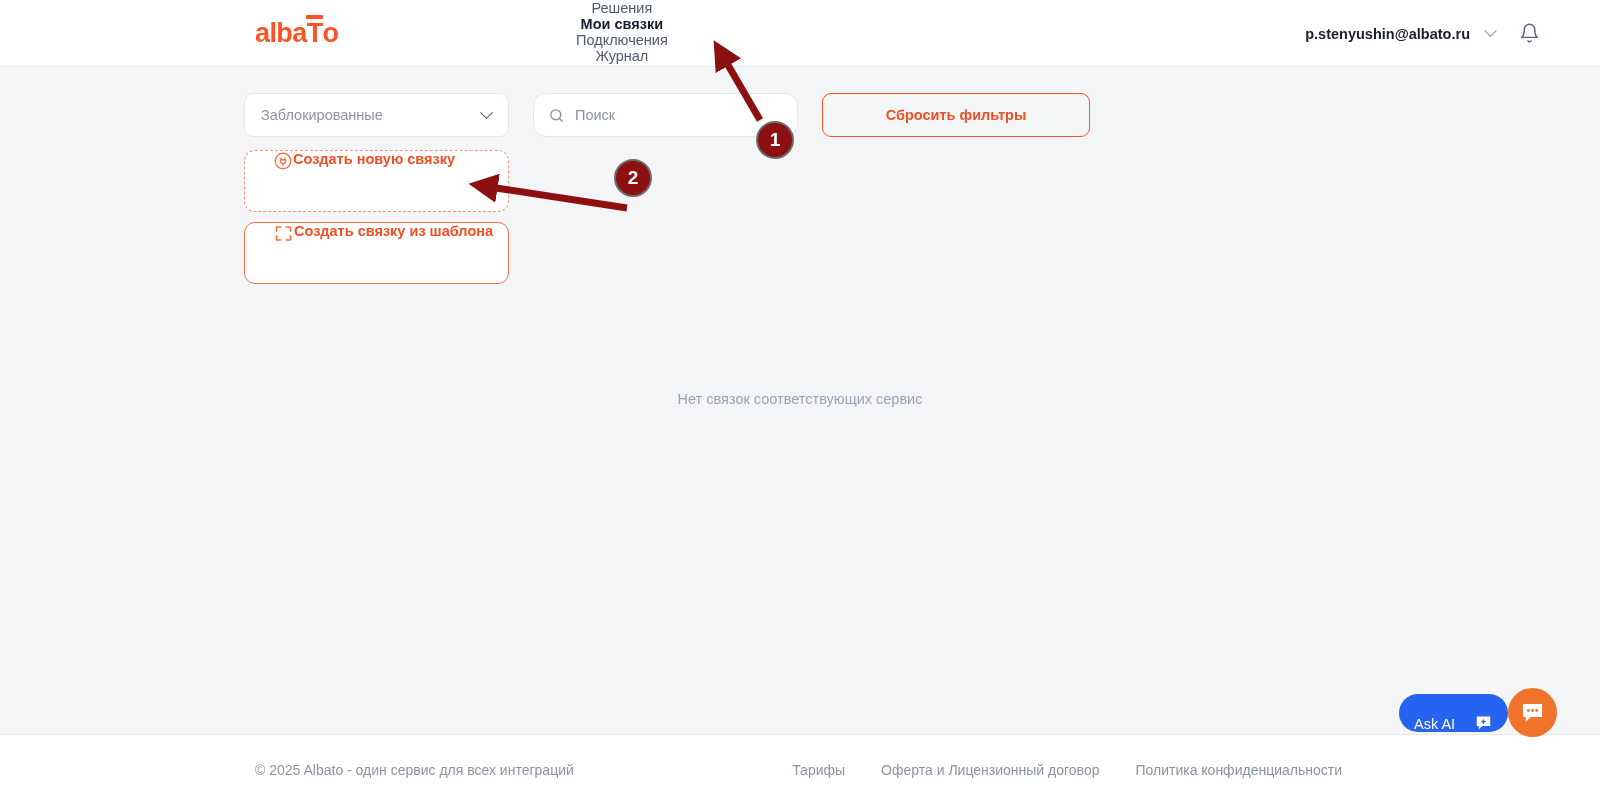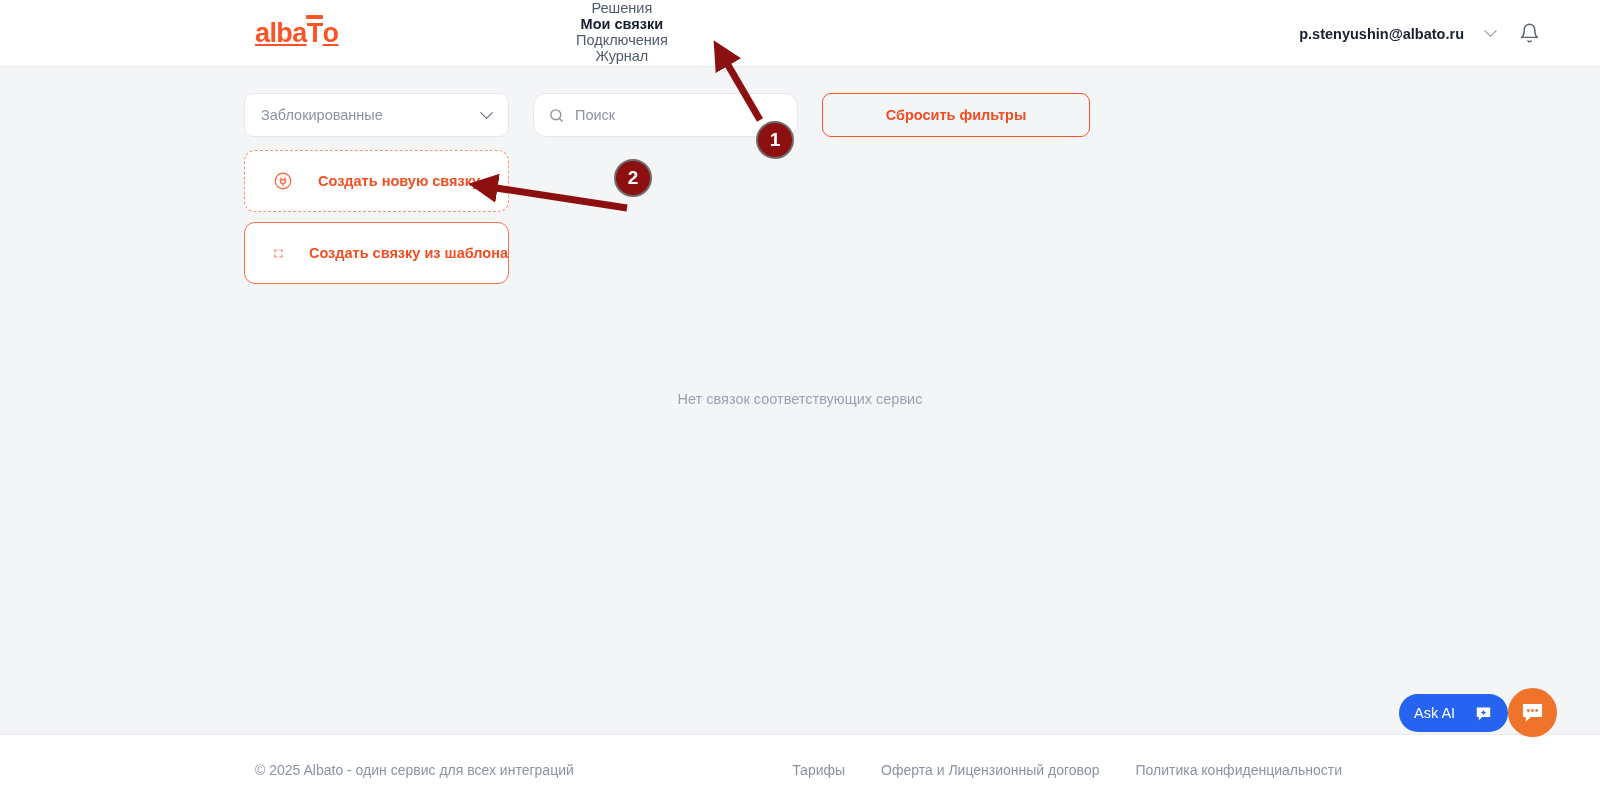--- a/index.html
+++ b/index.html
@@ -13,21 +13,21 @@
 
   
   .header {
     position:absolute; top:0; left:0; width:1600px; height:67px;
     background:#ffffff; border-bottom:1px solid #e8eaee;
     display:flex; align-items:center;
   }
   .logo {
     position:absolute; left:255px; top:20px;
     font-size:27px; font-weight:700; letter-spacing:-0.6px;
-    color:#fb5326; line-height:1; user-select:none;text-decoration:underline;
+    color:#fb5326; line-height:1; user-select:none;
   }
   .logo .tbar { position:relative; display:inline-block; }
   .logo .tbar::after{
     content:""; position:absolute; left:-1px; top:-5px;
     width:17px; height:4px; background:#fb5326; border-radius:1px;
   }
   .nav { position:absolute; left:576px; top:0; height:67px; display:flex; align-items:center; gap:0;flex-direction:column; }
   .nav-item {
     font-size:14.5px; color:#515a6b; padding:0 0; margin-right:48px;
     white-space:nowrap; cursor:pointer; display:flex; align-items:center; gap:7px;
@@ -35,21 +35,21 @@
   .nav-item.active { color:#18202f; font-weight:700;align-items:flex-end; }
   .nav-item:last-child { margin-right:0; }
 
   .chev {
     display:inline-block; width:9px; height:9px;
     border-right:1.6px solid #8b93a3; border-bottom:1.6px solid #8b93a3;
     transform:rotate(45deg) translate(-2px,-2px);
   }
   .account {
     position:absolute; right:105px; top:0; height:67px;
-    display:flex; align-items:center; gap:22px; cursor:pointer;
+    display:flex; align-items:center; gap:16px; cursor:pointer;
   }
   .account-email { font-size:14.5px; font-weight:700; color:#18202f; white-space:nowrap; }
   .bell { position:absolute; right:60px; top:22px; cursor:pointer; }
 
   
   .page {
     position:absolute; top:67px; left:0; width:1600px; height:667px;
     background:#f4f5f7;
   }
   .filters {
@@ -75,21 +75,21 @@
   .search input::placeholder { color:#8b93a3; }
   .reset-btn {
     width:268px; height:44px; border:1px solid #fb5326; border-radius:9px;
     background:transparent; color:#f04f23; font-size:14.5px; font-weight:700;
     cursor:pointer; font-family:inherit;
   }
 
   .cards { position:absolute; top:83px; left:244px; display:flex; flex-direction:column; gap:10px; }
   .card {
     width:265px; height:62px; background:#fff; border-radius:11px;
-    display:flex; align-items:center; padding-left:28px; gap:25px;
+    display:flex; align-items:flex-start; padding-left:28px; gap:0;
     cursor:pointer;
   }
   .card.dashed { border:1.6px dashed #f59577; }
   .card.solid  { border:1.6px solid #f8704a; }
   .card-label { font-size:14.5px; font-weight:700; color:#f04f23; white-space:nowrap; }
 
   .empty-state {
     position:absolute; top:324px; left:0; width:1600px;
     text-align:center; font-size:14.5px; color:#9aa1b0;
   }
@@ -103,21 +103,21 @@
     position:absolute; left:255px; top:27px;
     font-size:14px; color:#8b93a3; white-space:nowrap;
   }
   .footer-links { position:absolute; right:258px; top:27px; display:flex; gap:36px; }
   .footer-link { font-size:14px; color:#8b93a3; white-space:nowrap; cursor:pointer; }
 
   
   .ask-ai {
     position:absolute; left:1399px; top:694px; height:38px;
     background:#2563f0; border-radius:19px; color:#fff;
-    display:flex; align-items:center; gap:19px; padding:0 15px;
+    display:flex; align-items:flex-end; gap:19px; padding:0 15px;
     font-size:14.5px; cursor:pointer;
   }
   .chat-fab {
     position:absolute; left:1508px; top:688px; width:49px; height:49px;
     background:#f0732c; border-radius:50%;
     display:flex; align-items:center; justify-content:center; cursor:pointer;
   }
 
   
   .anno-layer { position:absolute; inset:0; pointer-events:none; }

